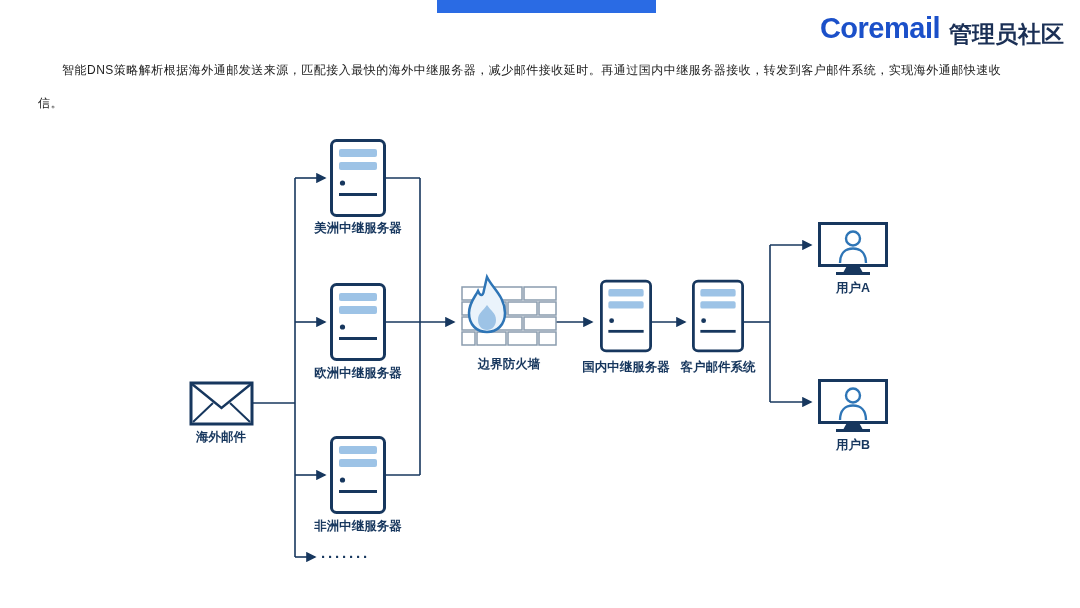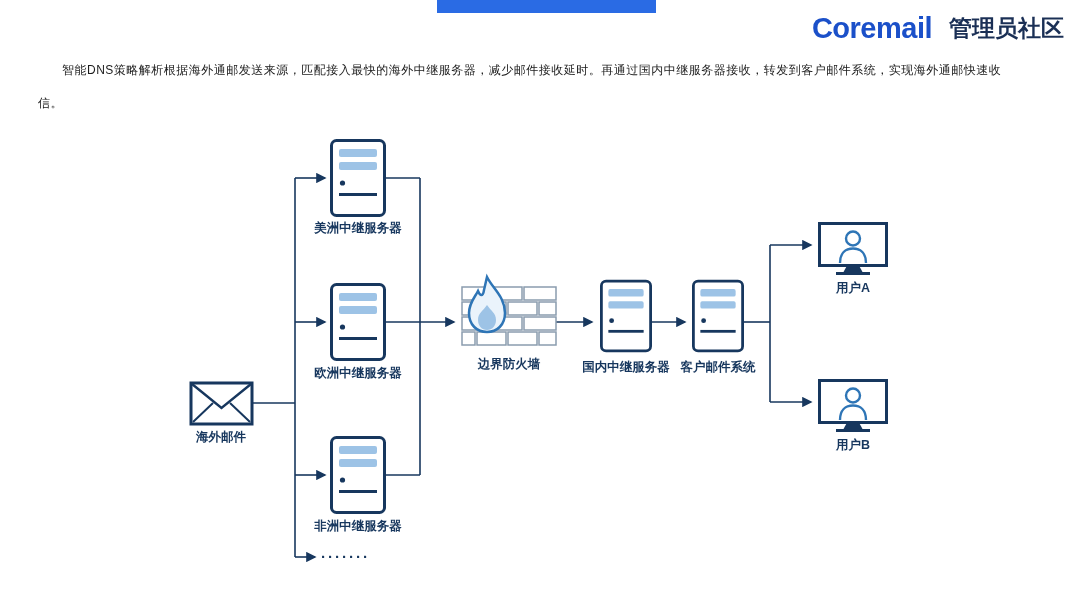--- a/index.html
+++ b/index.html
@@ -11,27 +11,27 @@
   }
   .page { position:relative; width:1080px; height:608px; background:#ffffff; overflow:hidden; }
 
   .top-bar {
     position:absolute; left:437px; top:0; width:219px; height:13px;
     background:#2a6be4;
   }
 
   .logo {
     position:absolute; right:16px; top:12px;
-    display:flex; align-items:center; gap:17px; white-space:nowrap;
+    display:flex; align-items:flex-start; gap:9px; white-space:nowrap;
   }
   .logo-coremail {
     font-size:29px; font-weight:bold; color:#1b50c9; letter-spacing:-0.5px;
   }
   .logo-suffix {
-    font-size:23px; font-weight:bold; color:#1a2f55;
+    font-size:23px; font-weight:bold; color:#1a2f55;margin-top:7px;
   }
 
   .intro {
     position:absolute; left:38px; top:54px; width:978px;
     font-size:12px; line-height:33px; color:#1b1b1b;
     text-indent:2em; letter-spacing:0.5px;
   }
 
   .diagram { position:absolute; left:0; top:130px; }
 

